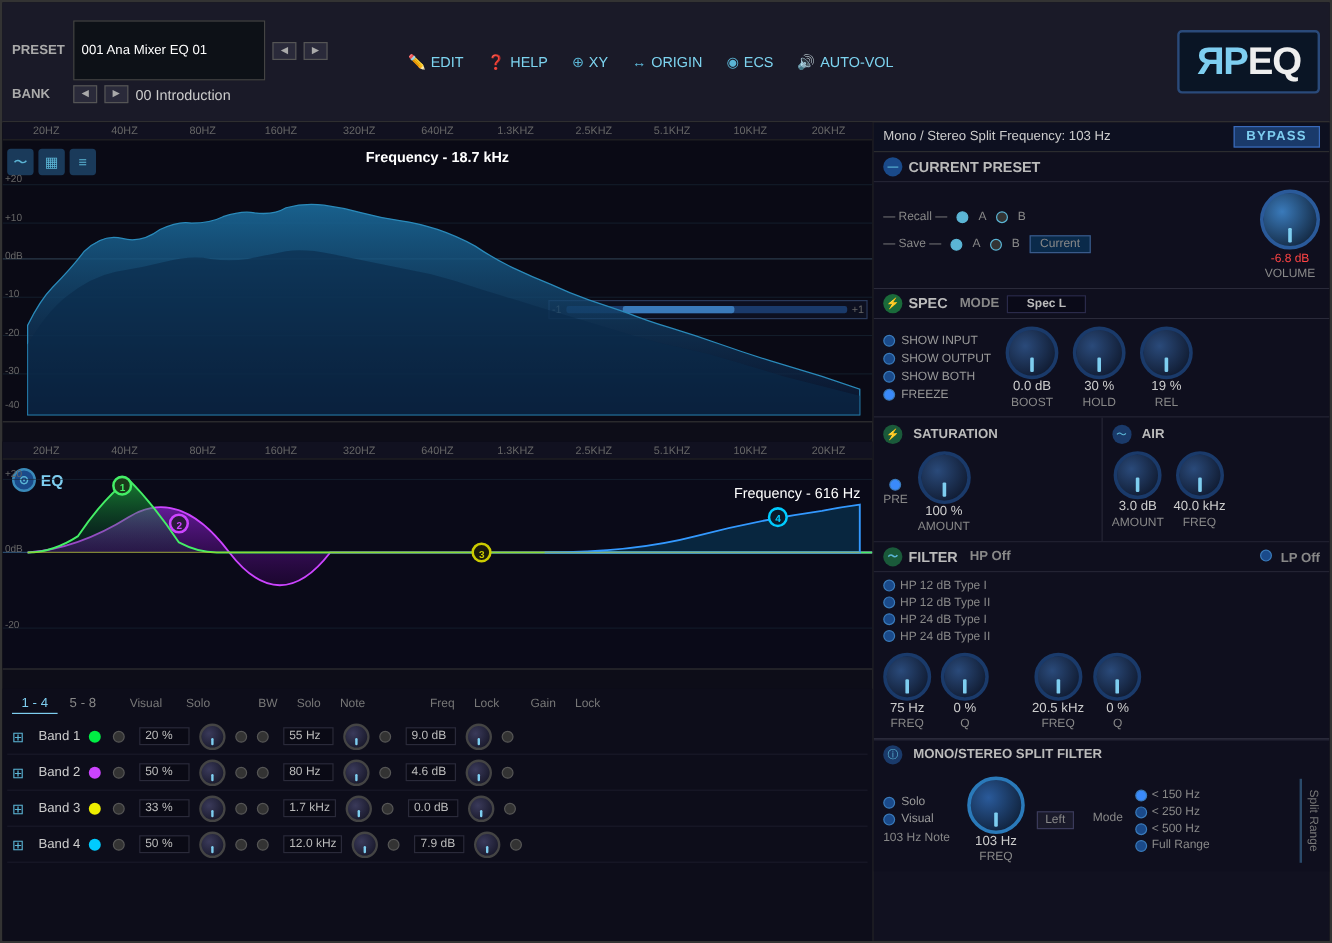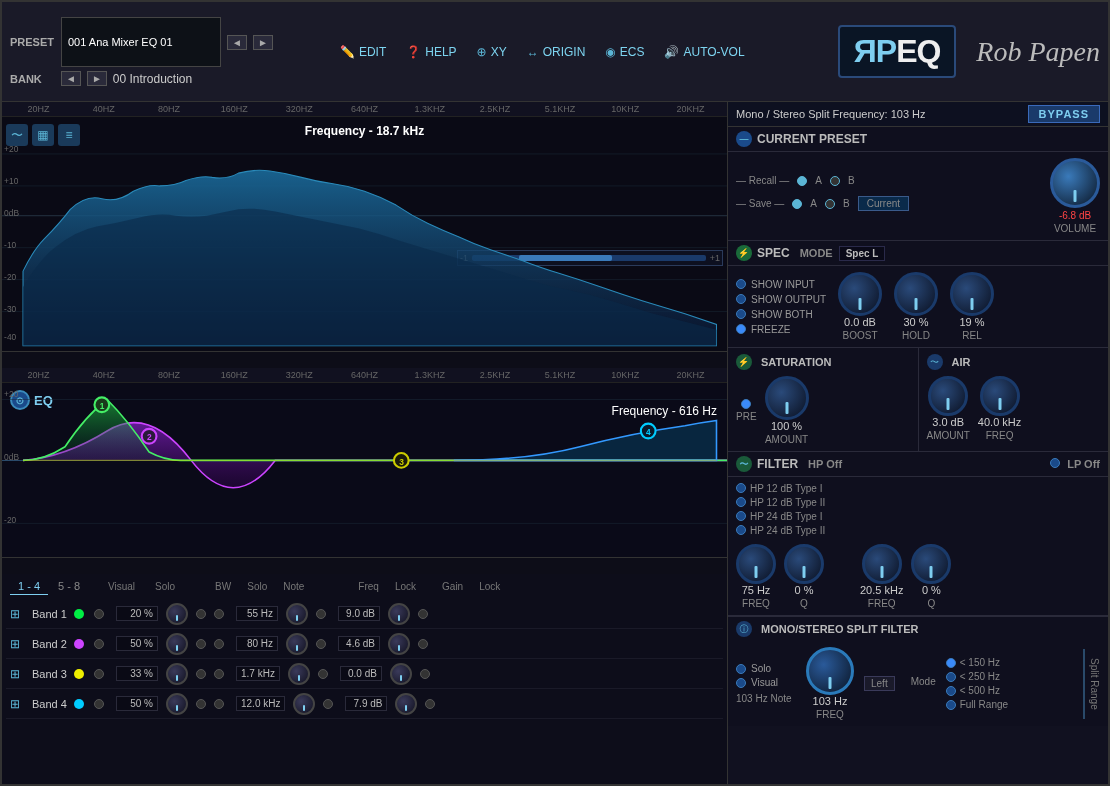--- a/index.html
+++ b/index.html
@@ -228,21 +228,21 @@
       transform: translateX(-50%);
       border-radius: 1px;
     }
     .value-box {
       background: #0a0a15;
       border: 1px solid #2a2a3a;
       color: #bbb;
       font-size: 10px;
       padding: 1px 4px;
       min-width: 42px;
-      text-align: right;
+      text-align: left;
     }
     
     .right-panel {
       width: 380px;
       background: #111120;
       display: flex;
       flex-direction: column;
       overflow-y: auto;
     }
     .mono-stereo-bar {
@@ -345,21 +345,21 @@
       border: 1px solid #3a3a5a;
       color: #888;
       padding: 1px 6px;
       font-size: 10px;
       cursor: pointer;
     }
     .mode-value {
       background: #0a0a18;
       border: 1px solid #2a2a4a;
       color: #bbb;
-      padding: 1px 6px;
+      padding: 1px 16px;
       font-size: 10px;
     }
     .option-row {
       display: flex;
       align-items: center;
       gap: 5px;
       font-size: 10px;
       color: #999;
     }
     .indicator {
@@ -462,21 +462,20 @@
       </div>
       <div class="nav-btn">
         <span class="icon">🔊</span>
         <span>AUTO-VOL</span>
       </div>
     </div>
     <div class="logo-area">
       <div style="background:#0a1525;border:2px solid #2a4a7a;padding:6px 14px;border-radius:4px;">
         <span style="font-size:32px;font-weight:900;color:#7ecef0;font-family:'Arial Black',sans-serif;letter-spacing:-1px;">ЯP<span style="color:#eee;">EQ</span></span>
       </div>
-      <span style="font-size:28px;color:#bbb;font-style:italic;font-family:Georgia,serif;margin-left:10px;">Rob Papen</span>
     </div>
   </div>
 
   <div class="content-area">
 
     <div class="left-panel">
 
       <div class="spectrum-section">
         <div class="freq-axis-top">
           <span class="freq-label">20HZ</span>

